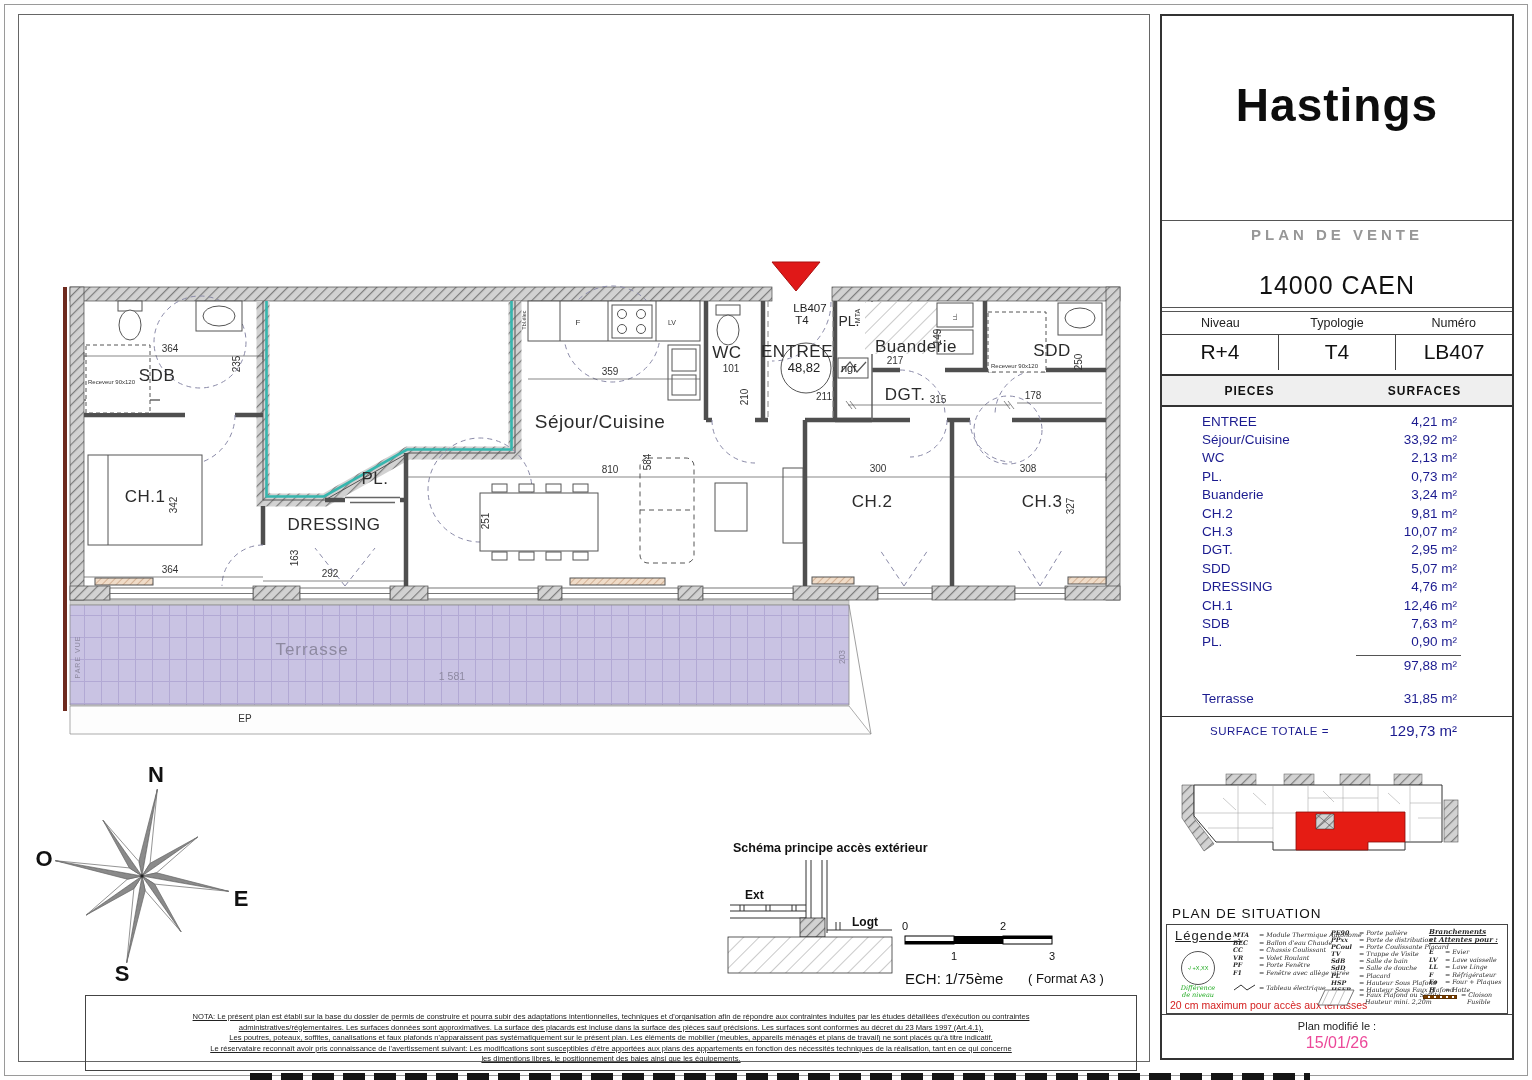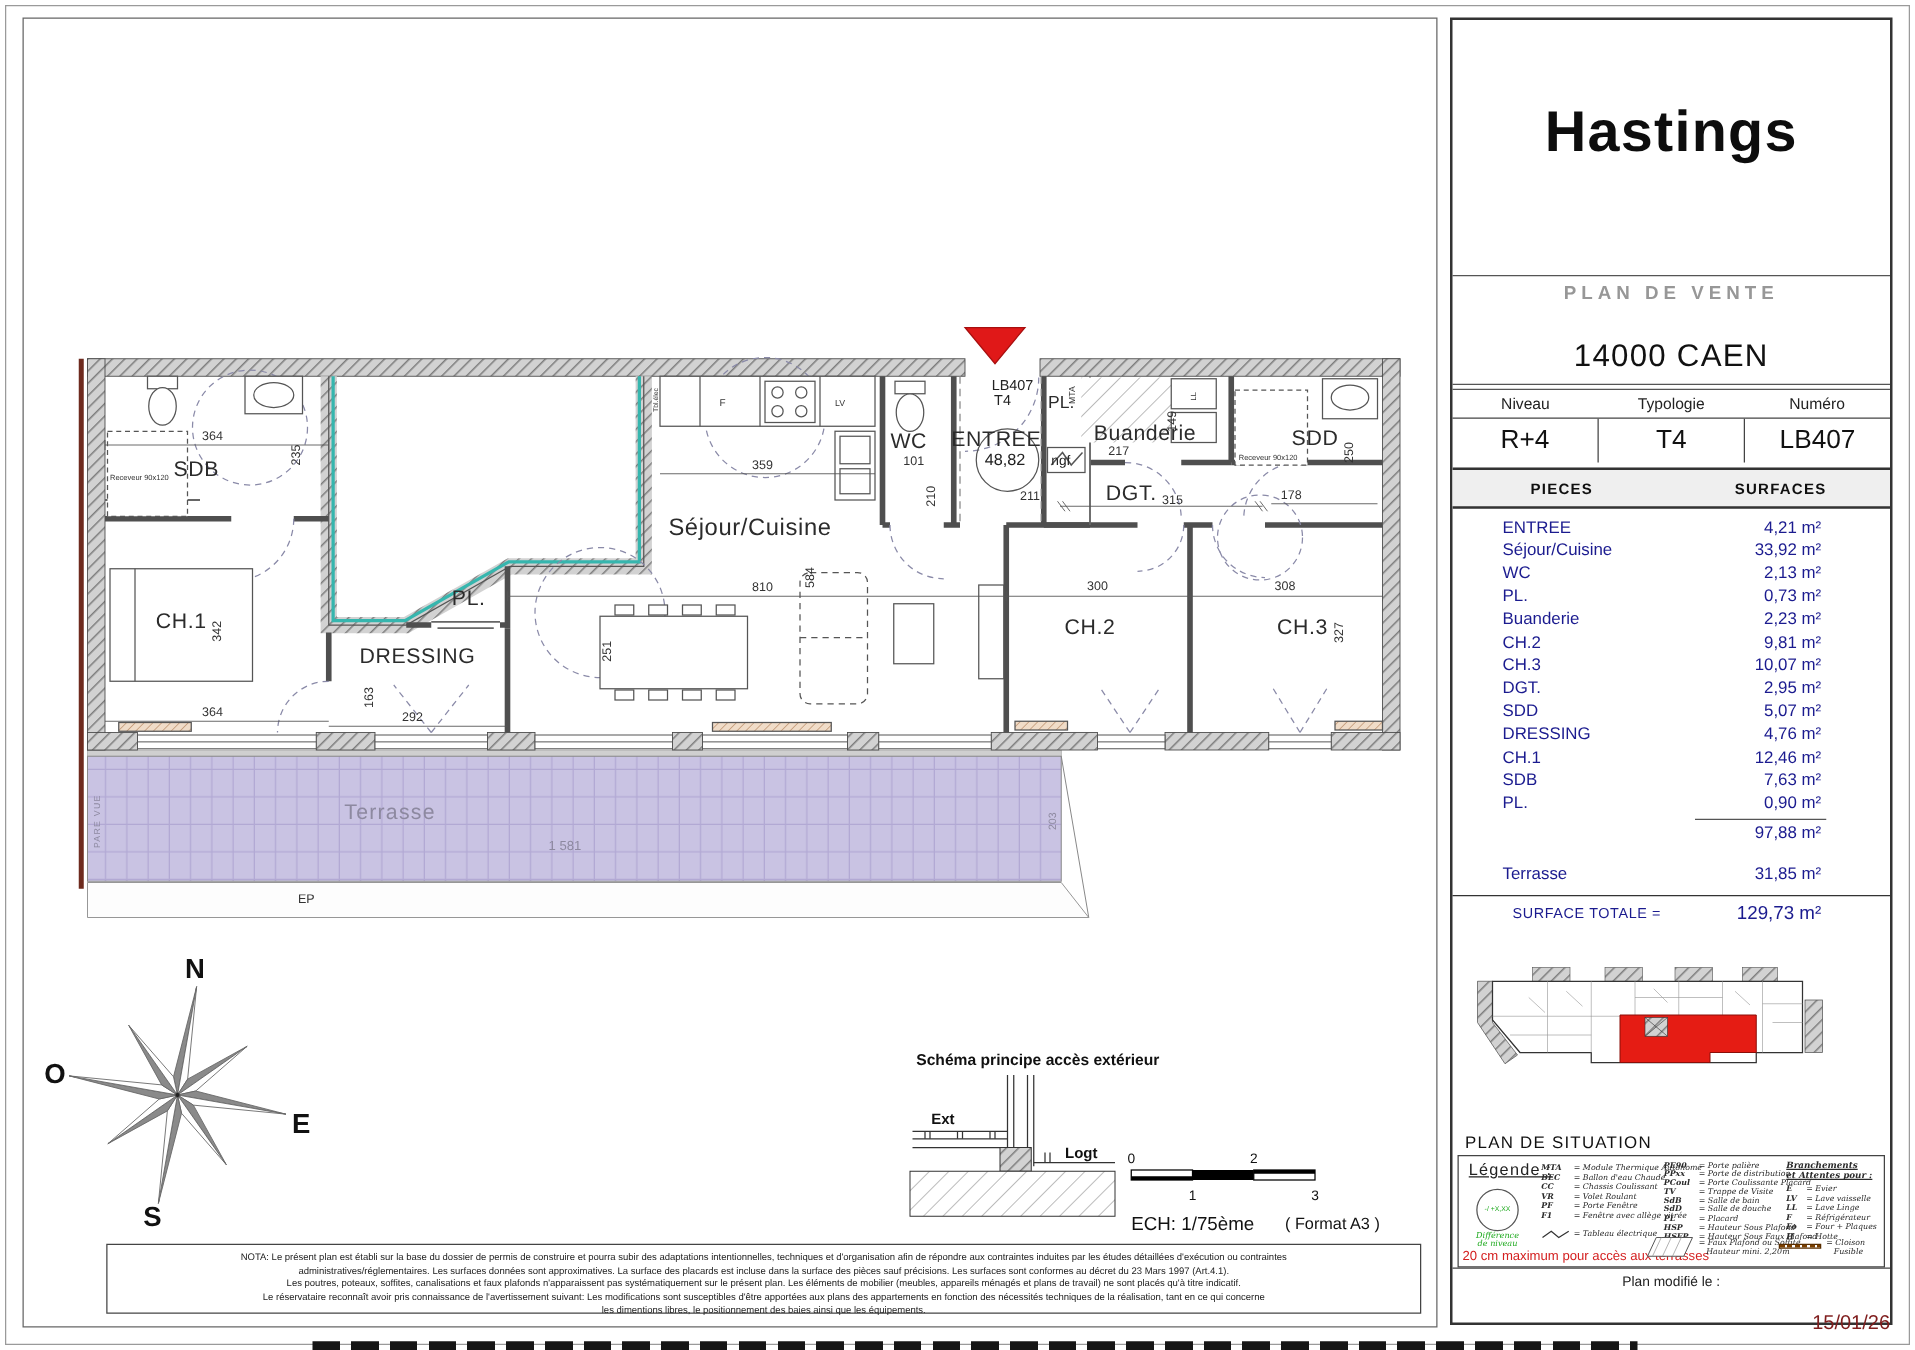--- a/index.html
+++ b/index.html
@@ -50,22 +50,22 @@
   .lk{width:26px;font-size:6.3px;font-weight:bold;}
   .lv{font-size:6.3px;white-space:nowrap;}
   .c2 .lk{width:28px;}
   .branch-t{font-size:7px;font-weight:bold;text-decoration:underline;line-height:8px;white-space:nowrap;}
   .sym-note{position:absolute;font-family:"DejaVu Serif",serif;font-style:italic;font-size:6.3px;color:#2a2a2a;line-height:7px;}
   .footer{left:0;top:998px;width:100%;height:44px;border-top:1px solid #444;display:flex;}
   .fcell{flex:1;text-align:center;}
   .fcell + .fcell{border-left:1px solid #444;}
   .flabel{font-size:11px;color:#222;margin-top:5px;}
   .fdate1{font-size:13px;color:#222;margin-top:4px;}
-  .fdate2{font-size:16px;color:#7f1d1d;margin-top:18px;text-align:right;}
-  .nota{position:absolute;left:85px;top:995px;width:1052px;height:56px;border:1px solid #444;text-align:center;font-size:7.6px;line-height:10.6px;color:#222;padding-top:5px;box-sizing:border-box;}
+  .fdate2{font-size:16px;color:#ec4899;margin-top:2px;}
+  .nota{position:absolute;left:85px;top:995px;width:1052px;height:76px;border:1px solid #444;text-align:center;font-size:7.6px;line-height:10.6px;color:#222;padding-top:16px;box-sizing:border-box;text-decoration:underline;}
 </style>
 </head>
 <body>
 
 <div class="sheet">
   <div class="page-border"></div>
   <div class="main-frame"></div>
 
   <svg style="position:absolute;left:0;top:0;" width="1160" height="1000" viewBox="0 0 1160 1000">
     <defs>
@@ -433,21 +433,21 @@
       <div class="trow">
           <span class="tname">WC</span>
           <span class="tarea">2,13 m²</span>
         </div>
       <div class="trow">
           <span class="tname">PL.</span>
           <span class="tarea">0,73 m²</span>
         </div>
       <div class="trow">
           <span class="tname">Buanderie</span>
-          <span class="tarea">2,23 m²</span>
+          <span class="tarea">3,24 m²</span>
         </div>
       <div class="trow">
           <span class="tname">CH.2</span>
           <span class="tarea">9,81 m²</span>
         </div>
       <div class="trow">
           <span class="tname">CH.3</span>
           <span class="tarea">10,07 m²</span>
         </div>
       <div class="trow">

